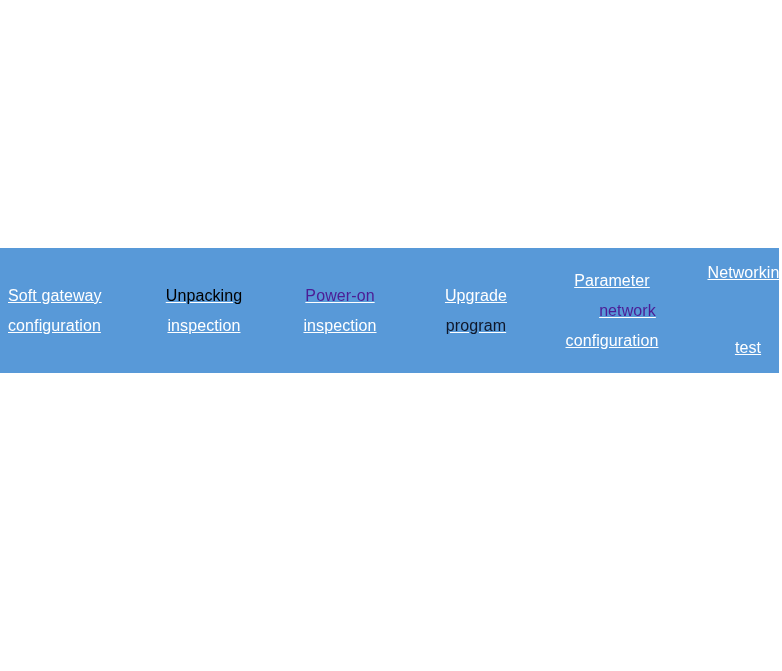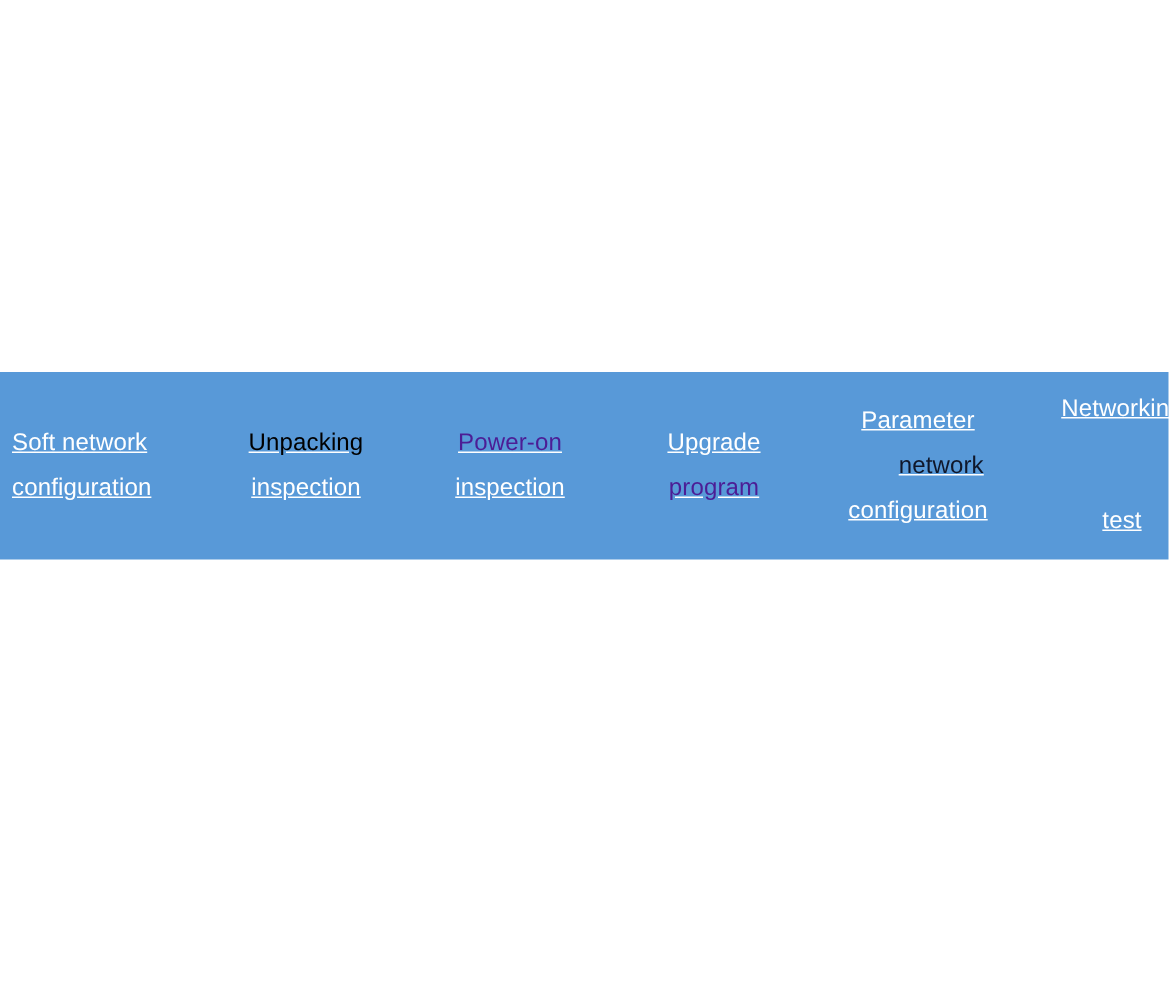--- a/index.html
+++ b/index.html
@@ -68,42 +68,42 @@
   }
 </style>
 </head>
 <body>
 
 <div id="canvas" style="background: rgb(255, 255, 255);">
 
   <div id="process-band" style="background: rgb(88, 153, 216); color: rgb(255, 255, 255);">
 
     <div class="process-step align-left">
-      <span class="step-line" style="color: rgb(255, 255, 255);">Soft network</span>
+      <span class="step-line" style="color: rgb(255, 255, 255);">Soft gateway</span>
       <span class="step-line" style="color: rgb(255, 255, 255);">configuration</span>
     </div>
 
     <div class="process-step">
       <span class="step-line" style="color: #000000;">Unpacking</span>
       <span class="step-line" style="color: rgb(255, 255, 255);">inspection</span>
     </div>
 
     <div class="process-step">
       <span class="step-line" style="color: #4c1d95;">Power-on</span>
       <span class="step-line" style="color: rgb(255, 255, 255);">inspection</span>
     </div>
 
     <div class="process-step">
       <span class="step-line" style="color: rgb(255, 255, 255);">Upgrade</span>
-      <span class="step-line" style="color: #4c1d95;">program</span>
+      <span class="step-line" style="color: #0f172a;">program</span>
     </div>
 
     <div class="process-step">
       <span class="step-line" style="color: rgb(255, 255, 255);">Parameter</span>
-      <span class="step-line" style="color: #0f172a; margin-left: 31px;">network</span>
+      <span class="step-line" style="color: #4c1d95; margin-left: 31px;">network</span>
       <span class="step-line" style="color: rgb(255, 255, 255);">configuration</span>
     </div>
 
     <div class="process-step">
       <span class="step-line" style="color: rgb(255, 255, 255);">Networking</span>
       <span class="step-line" style="color: rgb(255, 255, 255); margin-top: 45px;">test</span>
     </div>
 
   </div>
 

